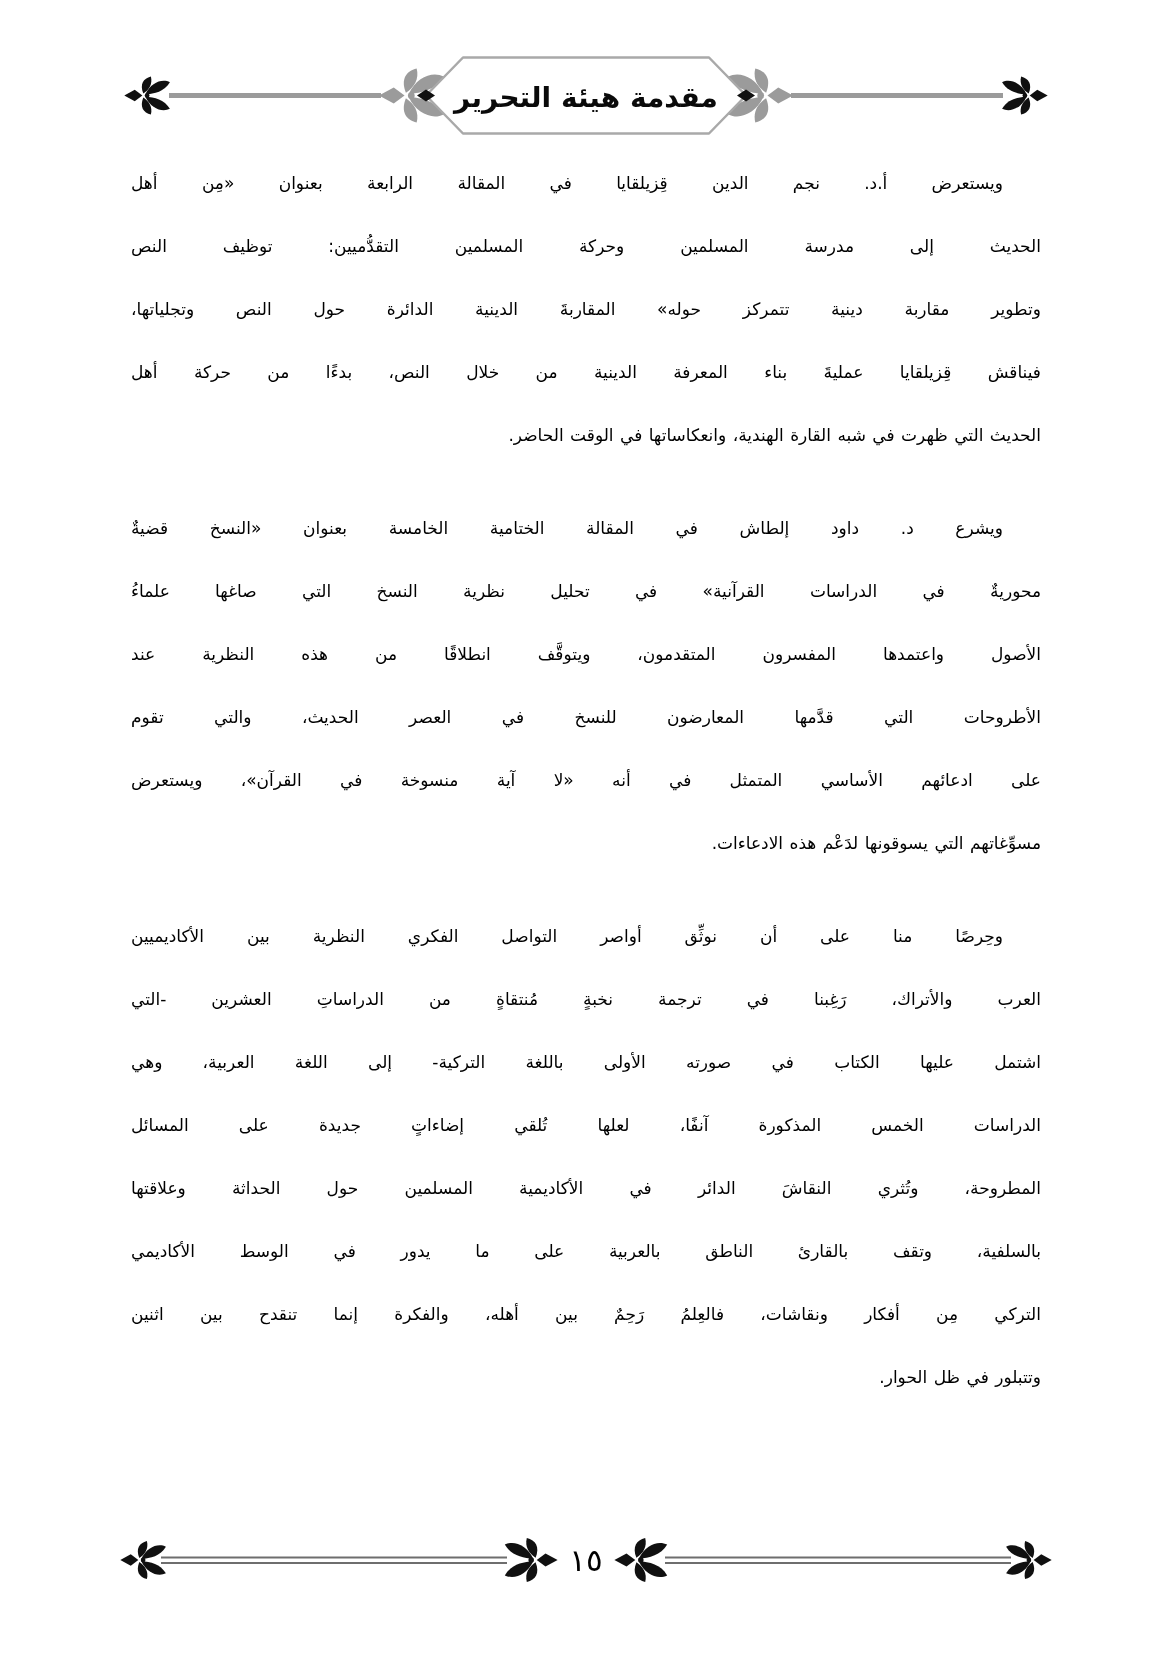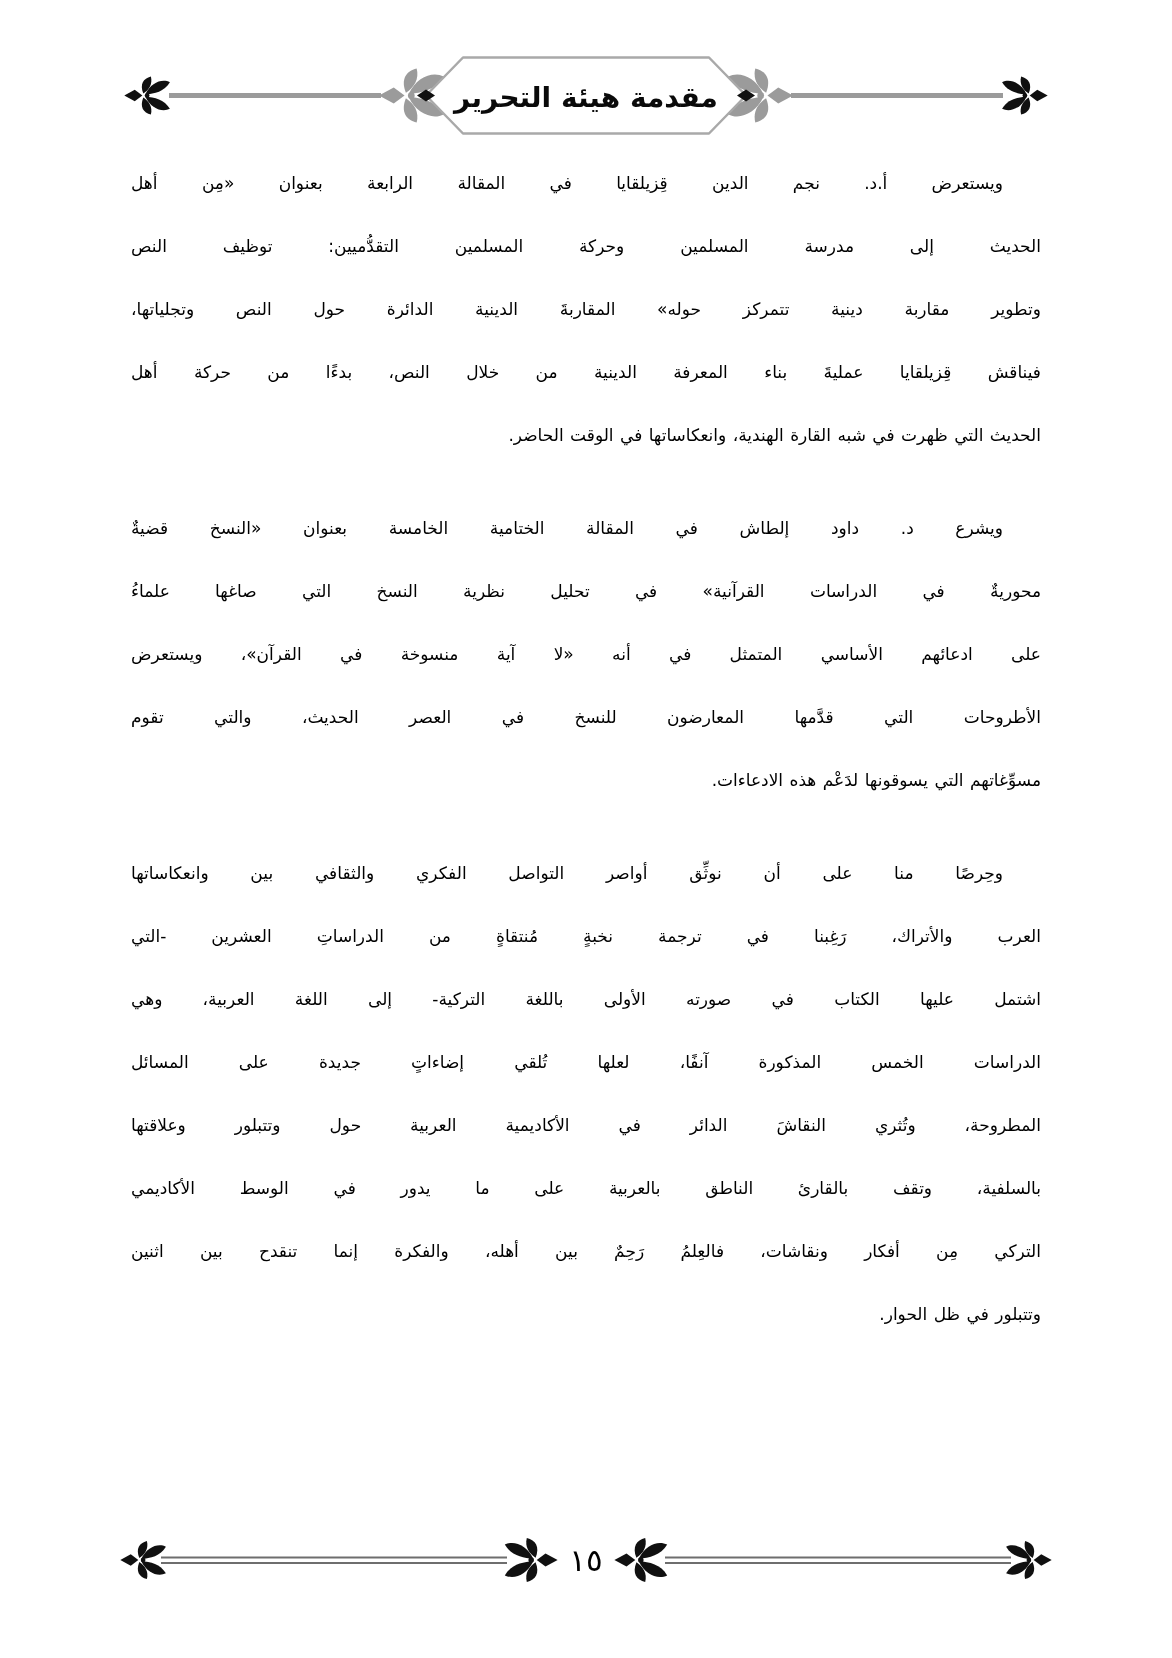--- a/index.html
+++ b/index.html
@@ -75,31 +75,32 @@
       <div class="line first">ويستعرض أ.د. نجم الدين قِزيلقايا في المقالة الرابعة بعنوان «مِن أهل</div>
       <div class="line">الحديث إلى مدرسة المسلمين وحركة المسلمين التقدُّميين: توظيف النص</div>
       <div class="line">وتطوير مقاربة دينية تتمركز حوله» المقاربةَ الدينية الدائرة حول النص وتجلياتها،</div>
       <div class="line">فيناقش قِزيلقايا عمليةَ بناء المعرفة الدينية من خلال النص، بدءًا من حركة أهل</div>
       <div class="line last">الحديث التي ظهرت في شبه القارة الهندية، وانعكاساتها في الوقت الحاضر.</div>
     </div>
 
     <div class="para">
       <div class="line first">ويشرع د. داود إلطاش في المقالة الختامية الخامسة بعنوان «النسخ قضيةٌ</div>
       <div class="line">محوريةٌ في الدراسات القرآنية» في تحليل نظرية النسخ التي صاغها علماءُ</div>
+      <div class="line">الأصول واعتمدها المفسرون المتقدمون، ويتوقَّف انطلاقًا من هذه النظرية عند</div>
+      <div class="line">الأطروحات التي قدَّمها المعارضون للنسخ في العصر الحديث، والتي تقوم</div>
       <div class="line">على ادعائهم الأساسي المتمثل في أنه «لا آية منسوخة في القرآن»، ويستعرض</div>
-      <div class="line">الأطروحات التي قدَّمها المعارضون للنسخ في العصر الحديث، والتي تقوم</div>
       <div class="line last">مسوِّغاتهم التي يسوقونها لدَعْم هذه الادعاءات.</div>
     </div>
 
     <div class="para">
-      <div class="line first">وحِرصًا منا على أن نوثِّق أواصر التواصل الفكري والثقافي بين وانعكاساتها</div>
+      <div class="line first">وحِرصًا منا على أن نوثِّق أواصر التواصل الفكري النظرية بين الأكاديميين</div>
       <div class="line">العرب والأتراك، رَغِبنا في ترجمة نخبةٍ مُنتقاةٍ من الدراساتِ العشرين -التي</div>
       <div class="line">اشتمل عليها الكتاب في صورته الأولى باللغة التركية- إلى اللغة العربية، وهي</div>
       <div class="line">الدراسات الخمس المذكورة آنفًا، لعلها تُلقي إضاءاتٍ جديدة على المسائل</div>
-      <div class="line">المطروحة، وتُثري النقاشَ الدائر في الأكاديمية العربية حول وتتبلور وعلاقتها</div>
+      <div class="line">المطروحة، وتُثري النقاشَ الدائر في الأكاديمية المسلمين حول الحداثة وعلاقتها</div>
       <div class="line">بالسلفية، وتقف بالقارئ الناطق بالعربية على ما يدور في الوسط الأكاديمي</div>
       <div class="line">التركي مِن أفكار ونقاشات، فالعِلمُ رَحِمٌ بين أهله، والفكرة إنما تنقدح بين اثنين</div>
       <div class="line last">وتتبلور في ظل الحوار.</div>
     </div>
 
   </div>
 
   <div class="footer-band">
     <svg width="910" height="96" viewBox="0 0 910 96">
 

